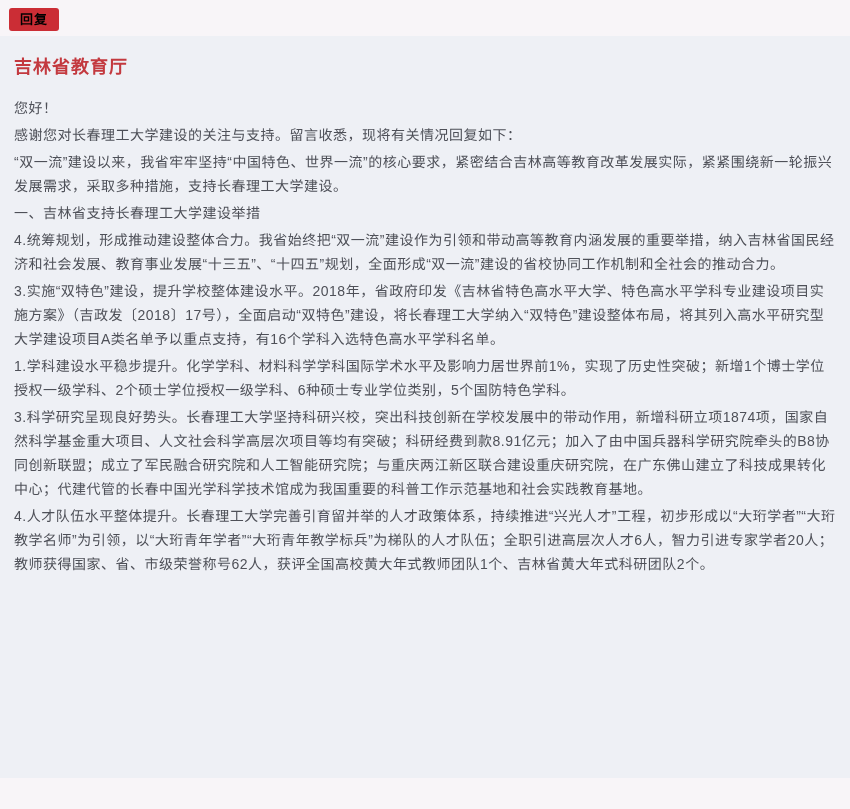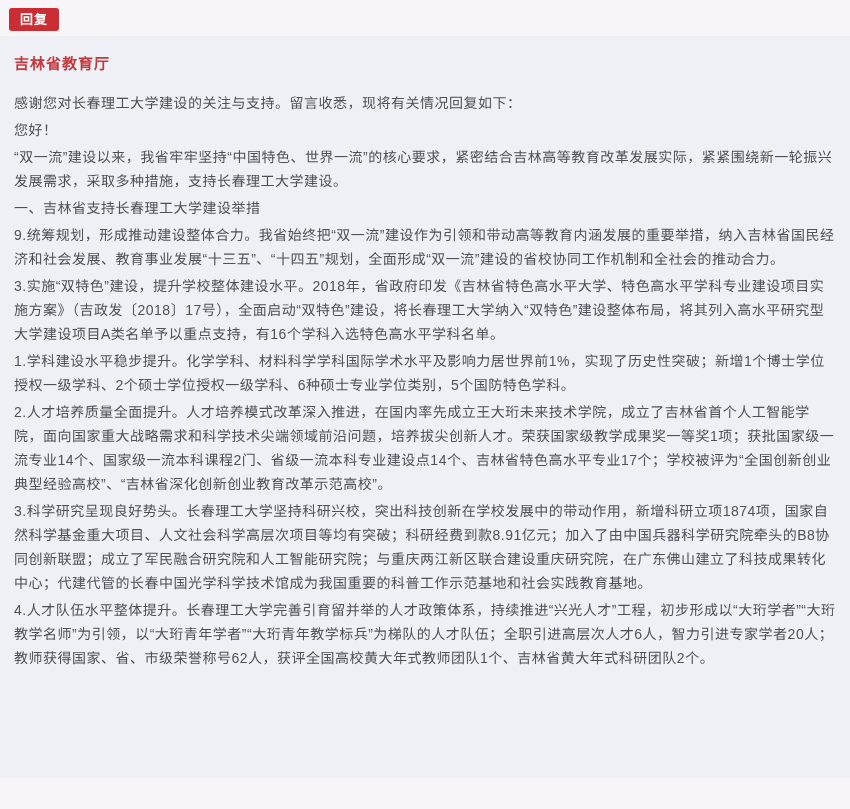--- a/index.html
+++ b/index.html
@@ -12,37 +12,37 @@
     min-height: 809px;
     background: #f8f5f8;
     box-sizing: border-box;
   }
   .badge-row {
     padding: 8px 0 5px 9px;
   }
   .reply-badge {
     display: inline-block;
     background: #cb2d35;
-    color: #ffffff;
+    color: #000000;
     font-size: 13px;
     font-weight: bold;
     line-height: 15px;
     padding: 4px 11px;
     border-radius: 3px;
     letter-spacing: 1px;
   }
   .reply-panel {
     background: #eef0f5;
     min-height: 742px;
     padding: 12px 14px 14px 14px;
     box-sizing: border-box;
   }
   .dept-title {
     color: #c3393f;
-    font-size: 15px;
+    font-size: 18px;
     font-weight: bold;
     margin: 4px 0 18px 0;
     letter-spacing: 1px;
   }
   .reply-body .para {
     margin: 0 0 3px 0;
     font-size: 14px;
     line-height: 24px;
     color: #4e5058;
     word-break: break-all;
@@ -56,27 +56,26 @@
 
   <div class="badge-row">
     <span class="reply-badge">回复</span>
   </div>
 
   <div class="reply-panel">
 
     <div class="dept-title">吉林省教育厅</div>
 
     <div class="reply-body">
+        <p class="para">您好！</p>
         <p class="para">感谢您对长春理工大学建设的关注与支持。留言收悉，现将有关情况回复如下：</p>
-        <p class="para">您好！</p>
         <p class="para">“双一流”建设以来，我省牢牢坚持“中国特色、世界一流”的核心要求，紧密结合吉林高等教育改革发展实际，紧紧围绕新一轮振兴发展需求，采取多种措施，支持长春理工大学建设。</p>
         <p class="para">一、吉林省支持长春理工大学建设举措</p>
-        <p class="para">9.统筹规划，形成推动建设整体合力。我省始终把“双一流”建设作为引领和带动高等教育内涵发展的重要举措，纳入吉林省国民经济和社会发展、教育事业发展“十三五”、“十四五”规划，全面形成“双一流”建设的省校协同工作机制和全社会的推动合力。</p>
+        <p class="para">4.统筹规划，形成推动建设整体合力。我省始终把“双一流”建设作为引领和带动高等教育内涵发展的重要举措，纳入吉林省国民经济和社会发展、教育事业发展“十三五”、“十四五”规划，全面形成“双一流”建设的省校协同工作机制和全社会的推动合力。</p>
         <p class="para">3.实施“双特色”建设，提升学校整体建设水平。2018年，省政府印发《吉林省特色高水平大学、特色高水平学科专业建设项目实施方案》（吉政发〔2018〕17号），全面启动“双特色”建设，将长春理工大学纳入“双特色”建设整体布局，将其列入高水平研究型大学建设项目A类名单予以重点支持，有16个学科入选特色高水平学科名单。</p>
         <p class="para">1.学科建设水平稳步提升。化学学科、材料科学学科国际学术水平及影响力居世界前1%，实现了历史性突破；新增1个博士学位授权一级学科、2个硕士学位授权一级学科、6种硕士专业学位类别，5个国防特色学科。</p>
-        <p class="para">2.人才培养质量全面提升。人才培养模式改革深入推进，在国内率先成立王大珩未来技术学院，成立了吉林省首个人工智能学院，面向国家重大战略需求和科学技术尖端领域前沿问题，培养拔尖创新人才。荣获国家级教学成果奖一等奖1项；获批国家级一流专业14个、国家级一流本科课程2门、省级一流本科专业建设点14个、吉林省特色高水平专业17个；学校被评为“全国创新创业典型经验高校”、“吉林省深化创新创业教育改革示范高校”。</p>
         <p class="para">3.科学研究呈现良好势头。长春理工大学坚持科研兴校，突出科技创新在学校发展中的带动作用，新增科研立项1874项，国家自然科学基金重大项目、人文社会科学高层次项目等均有突破；科研经费到款8.91亿元；加入了由中国兵器科学研究院牵头的B8协同创新联盟；成立了军民融合研究院和人工智能研究院；与重庆两江新区联合建设重庆研究院，在广东佛山建立了科技成果转化中心；代建代管的长春中国光学科学技术馆成为我国重要的科普工作示范基地和社会实践教育基地。</p>
         <p class="para">4.人才队伍水平整体提升。长春理工大学完善引育留并举的人才政策体系，持续推进“兴光人才”工程，初步形成以“大珩学者”“大珩教学名师”为引领，以“大珩青年学者”“大珩青年教学标兵”为梯队的人才队伍；全职引进高层次人才6人，智力引进专家学者20人；教师获得国家、省、市级荣誉称号62人，获评全国高校黄大年式教师团队1个、吉林省黄大年式科研团队2个。</p>
       </div>
 
   </div>
 
 </div>
 
 </body></html>

